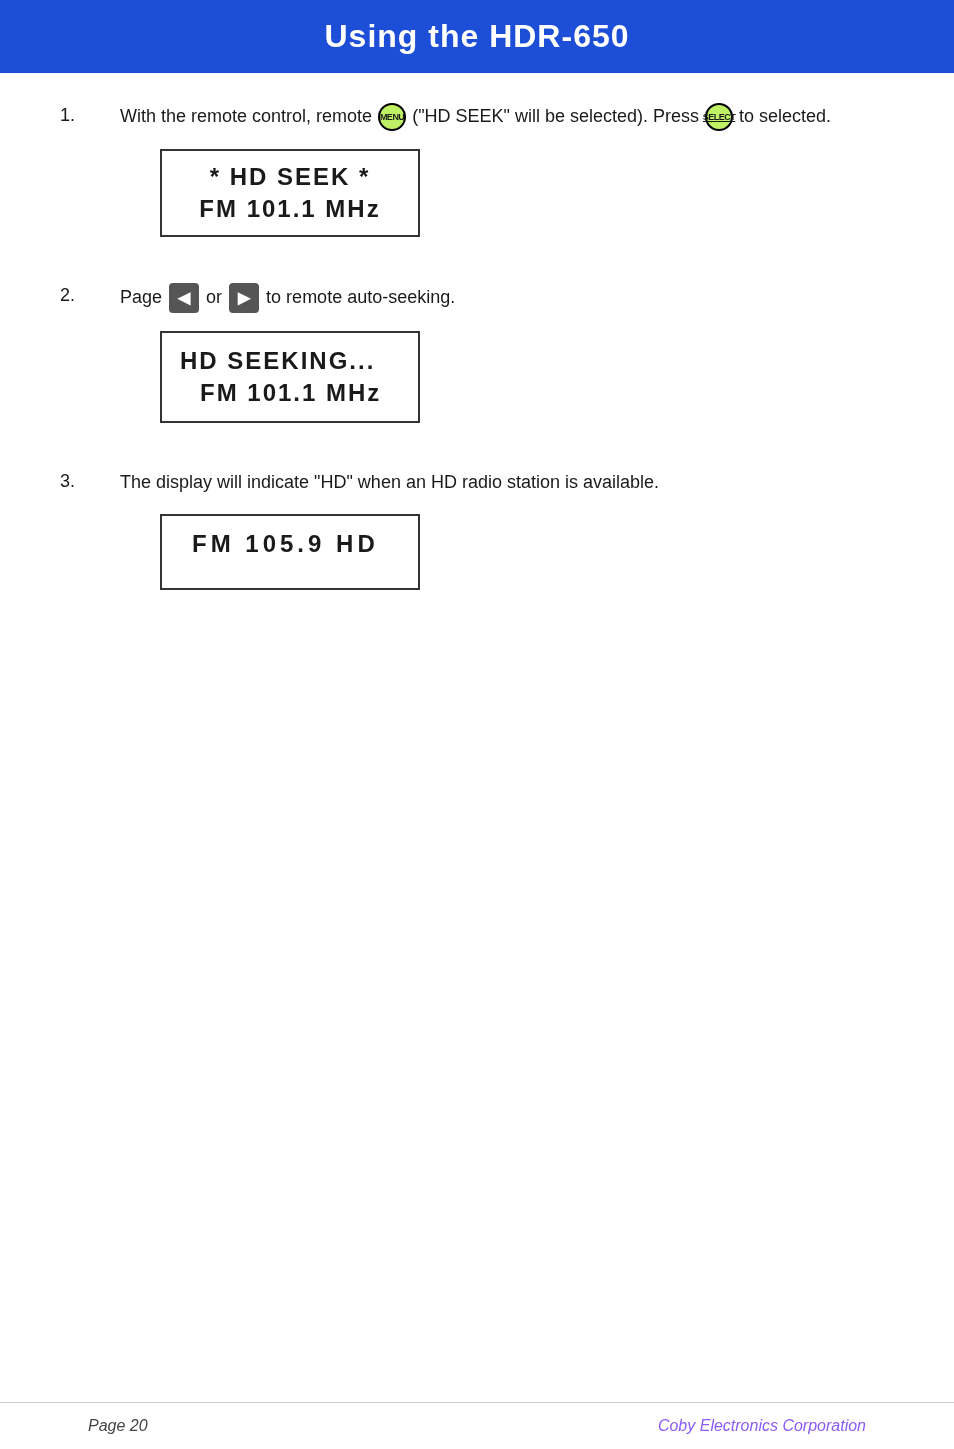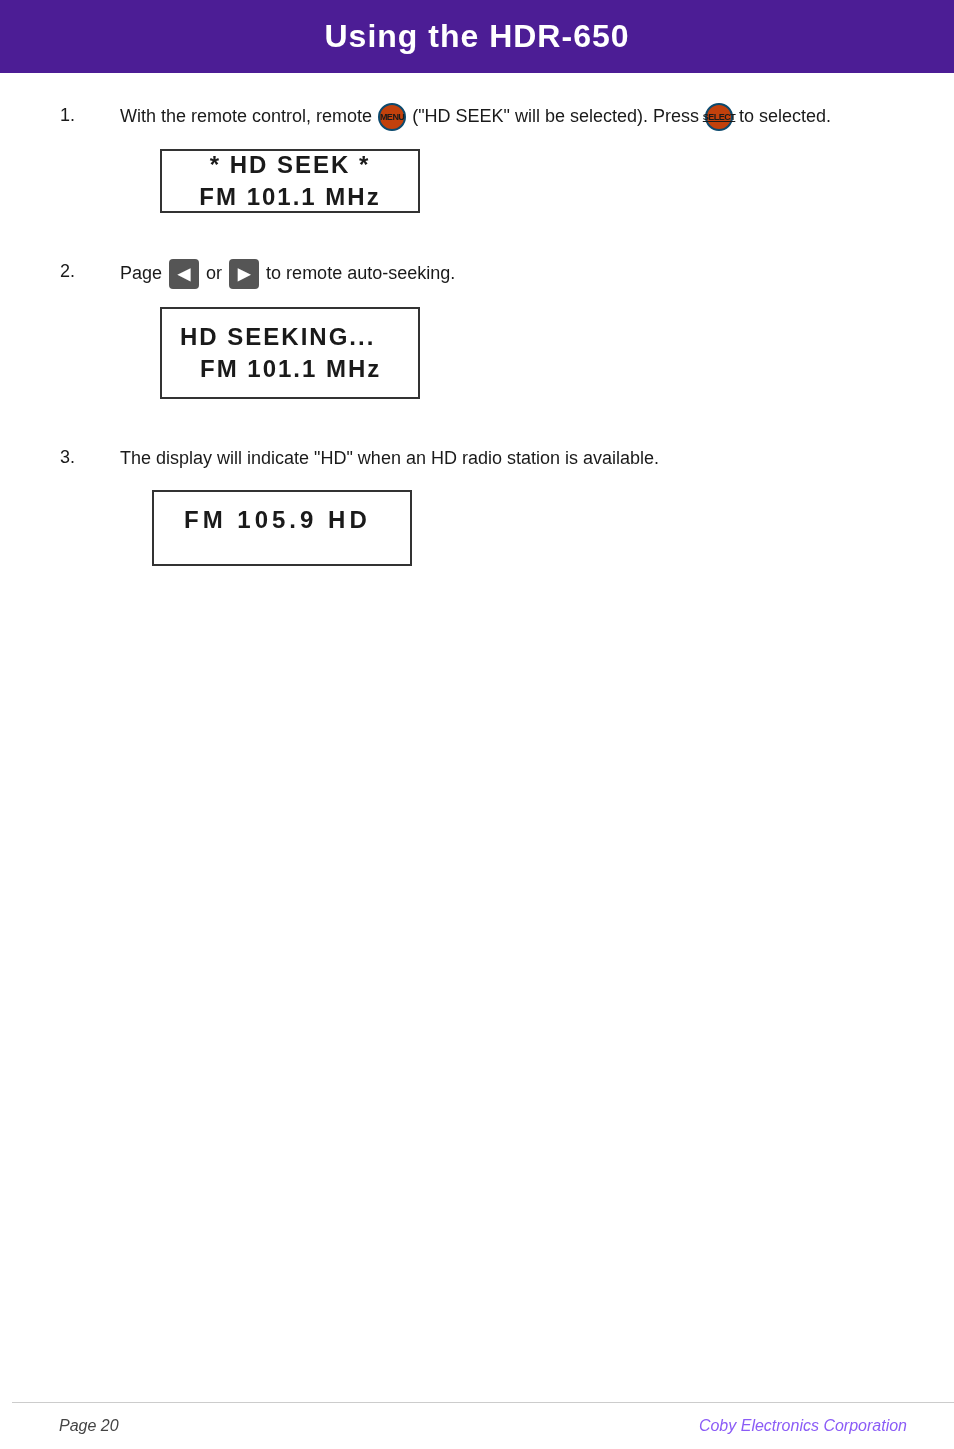--- a/index.html
+++ b/index.html
@@ -8,21 +8,21 @@
       width: 954px;
       min-height: 1449px;
       background: #ffffff;
       font-family: Arial, Helvetica, sans-serif;
       font-size: 18px;
       color: #1a1a1a;
       position: relative;
     }
 
     .header {
-      background: #4c1d95;
+      background: #1d4ed8;
       padding: 18px 40px;
       text-align: center;
     }
 
     .header h1 {
       color: #ffffff;
       font-size: 32px;
       font-weight: bold;
       letter-spacing: 1px;
     }
@@ -55,21 +55,21 @@
 
     .step-text {
       font-size: 18px;
       line-height: 1.5;
       margin-bottom: 18px;
     }
 
     .display-box {
       border: 2.5px solid #333;
       display: inline-block;
-      padding: 0 30px;
+      padding: 12px 30px;
       margin-left: 40px;
       margin-bottom: 10px;
       background: #fff;
       min-width: 260px;
     }
 
     .display-box .line1 {
       font-size: 24px;
       font-weight: bold;
       letter-spacing: 2px;
@@ -105,46 +105,46 @@
       font-size: 24px;
       font-weight: bold;
       letter-spacing: 2px;
       padding-left: 20px;
     }
 
     .display-box-hd {
       border: 2.5px solid #333;
       display: inline-block;
       padding: 14px 30px 30px 30px;
-      margin-left: 32px;
+      margin-left: 40px;
       margin-bottom: 10px;
       background: #fff;
       min-width: 260px;
     }
 
     .display-box-hd .line1 {
       font-size: 24px;
       font-weight: bold;
       letter-spacing: 4px;
     }
 
     
     .btn-icon {
       display: inline-flex;
       align-items: center;
       justify-content: center;
-      border: 2px solid #0c4a6e;
+      border: 2px solid #000000;
       border-radius: 50%;
       width: 28px;
       height: 28px;
       font-size: 11px;
       font-weight: bold;
       vertical-align: middle;
       margin: 0 1px;
-      background: #c2410c;
+      background: #bef264;
     }
 
     .btn-icon-menu {
       font-size: 9px;
       letter-spacing: -0.5px;
     }
 
     .btn-icon-select {
       font-size: 9px;
       letter-spacing: -0.5px;
@@ -162,23 +162,23 @@
       color: #fff;
       font-size: 16px;
       font-weight: bold;
       vertical-align: middle;
       margin: 0 2px;
     }
 
     .footer {
       position: absolute;
       bottom: 0;
-      left: 12px;
+      left: 0;
       right: 0;
-      padding: 14px 47px;
+      padding: 14px 88px;
       border-top: 1px solid #ccc;
       display: flex;
       justify-content: space-between;
       align-items: center;
       margin-top: 9px;
     }
 
     .footer-page {
       font-style: italic;
       font-size: 16px;

